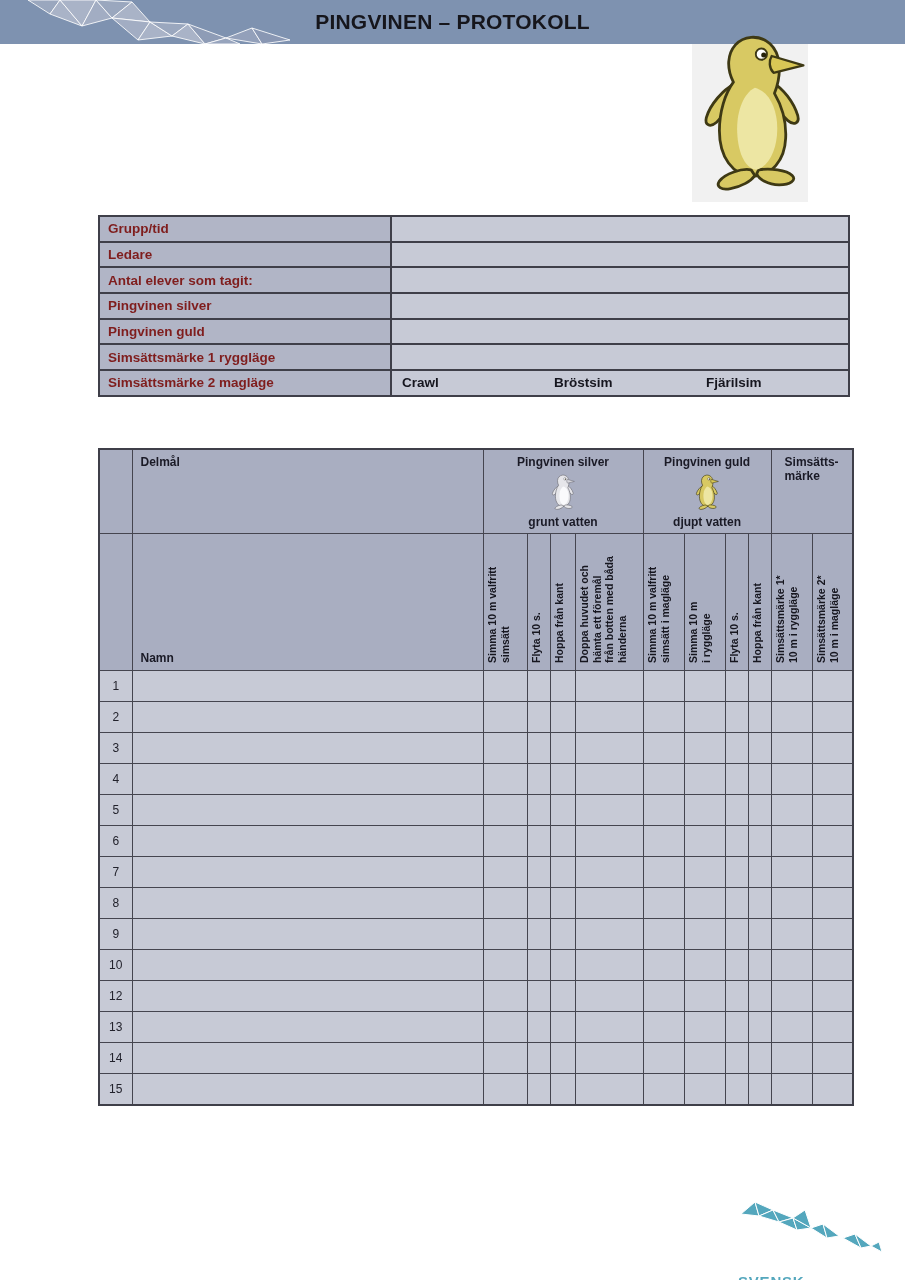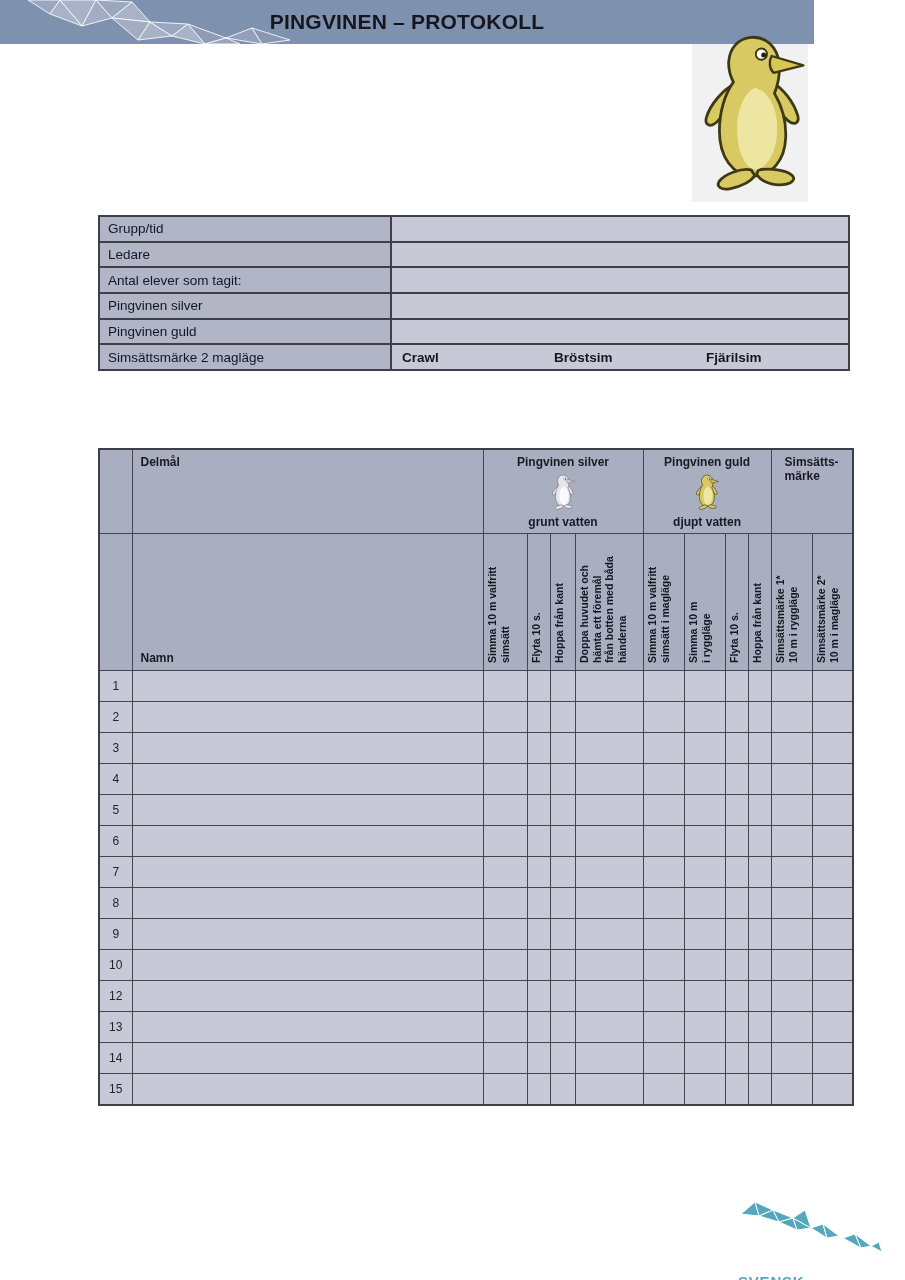--- a/index.html
+++ b/index.html
@@ -4,21 +4,21 @@
 <style>
   * { margin:0; padding:0; box-sizing:border-box; }
   body { background:#888; }
   .page {
     position:relative; width:905px; height:1280px; margin:0 auto;
     background:#ffffff; overflow:hidden;
     font-family:"Liberation Sans", sans-serif; color:#1a1a26;
   }
   
   .topbar {
-    position:absolute; left:0; top:0; width:814px; height:44px;
+    position:absolute; left:0; top:0; width:905px; height:44px;
     background:#7e92b0;
   }
   .tri-decor { position:absolute; left:0; top:0; }
   .title {
     position:absolute; left:0; top:0; width:100%; height:44px;
     display:flex; align-items:center; justify-content:center;
     font-size:21px; font-weight:bold; color:#16161c; letter-spacing:.2px;
   }
   
   .penguin-box {
@@ -26,22 +26,22 @@
     background:#f1f1f1;
   }
   .penguin-big { position:absolute; left:697px; top:26px; width:112px; height:172px; }
   
   table { border-collapse:collapse; table-layout:fixed; }
   .info-table {
     position:absolute; left:98px; top:215px; width:752px;
   }
   .info-table td { border:2px solid #3f3f49; height:25.7px; }
   .info-table td.lbl {
-    width:292px; background:#b1b5c6; font-size:13.5px; font-weight:normal;
-    padding:0 8px; color:#0f172a;
+    width:292px; background:#b1b5c6; font-size:13.5px; font-weight:bold;
+    padding:0 8px; color:#7f1d1d;
   }
   .info-table td.val { background:#c7cad6;margin-top:28px; }
   .swim-options { display:grid; grid-template-columns:1fr 1fr 1fr; }
   .swim-options span { padding-left:10px; font-size:13.5px; font-weight:bold; color:#16161f; }
   
   .protocol-table {
     position:absolute; left:98px; top:448px; width:754px;
     border:2px solid #3f3f49;
   }
   .protocol-table th, .protocol-table td { border:1px solid #45454f; }
@@ -148,20 +148,24 @@
     <tr>
       <td class="lbl">Antal elever som tagit:</td>
       <td class="val"></td>
     </tr>
     <tr>
       <td class="lbl">Pingvinen silver</td>
       <td class="val"></td>
     </tr>
     <tr>
       <td class="lbl">Pingvinen guld</td>
+      <td class="val"></td>
+    </tr>
+    <tr>
+      <td class="lbl">Simsättsmärke 1 ryggläge</td>
       <td class="val"></td>
     </tr>
     <tr>
       <td class="lbl">Simsättsmärke 2 magläge</td>
       <td class="val">
         <div class="swim-options">
           <span>Crawl</span>
           <span>Bröstsim</span>
           <span>Fjärilsim</span>
         </div>

